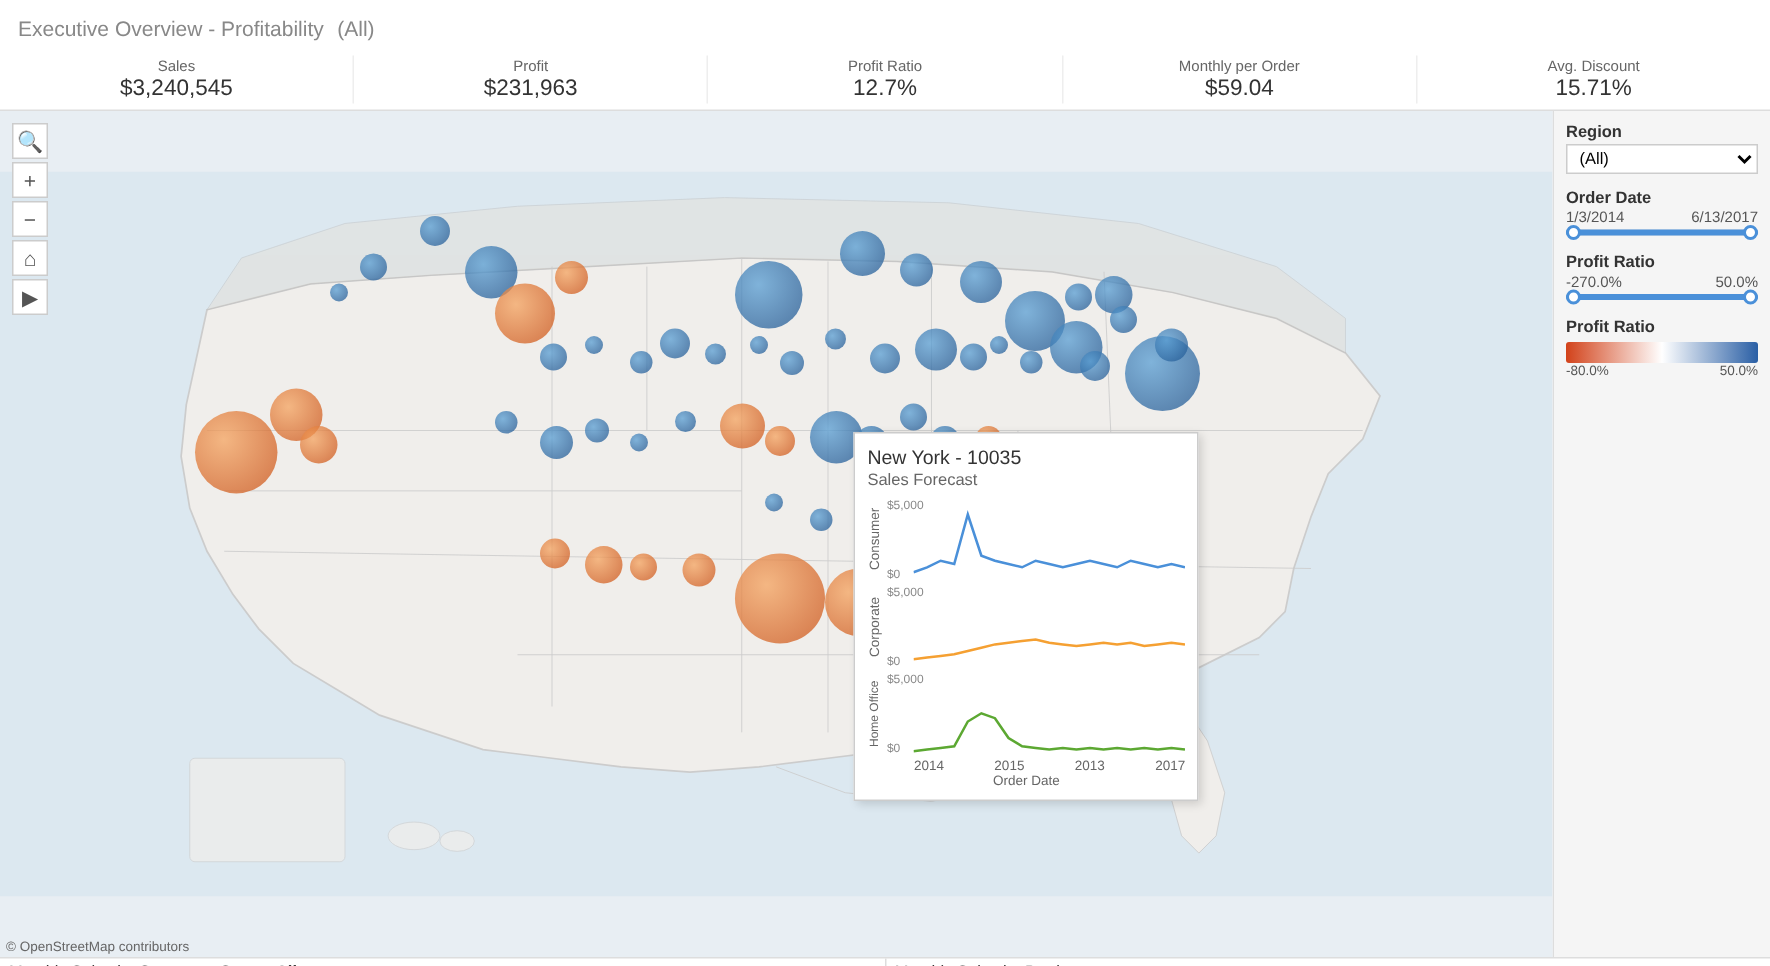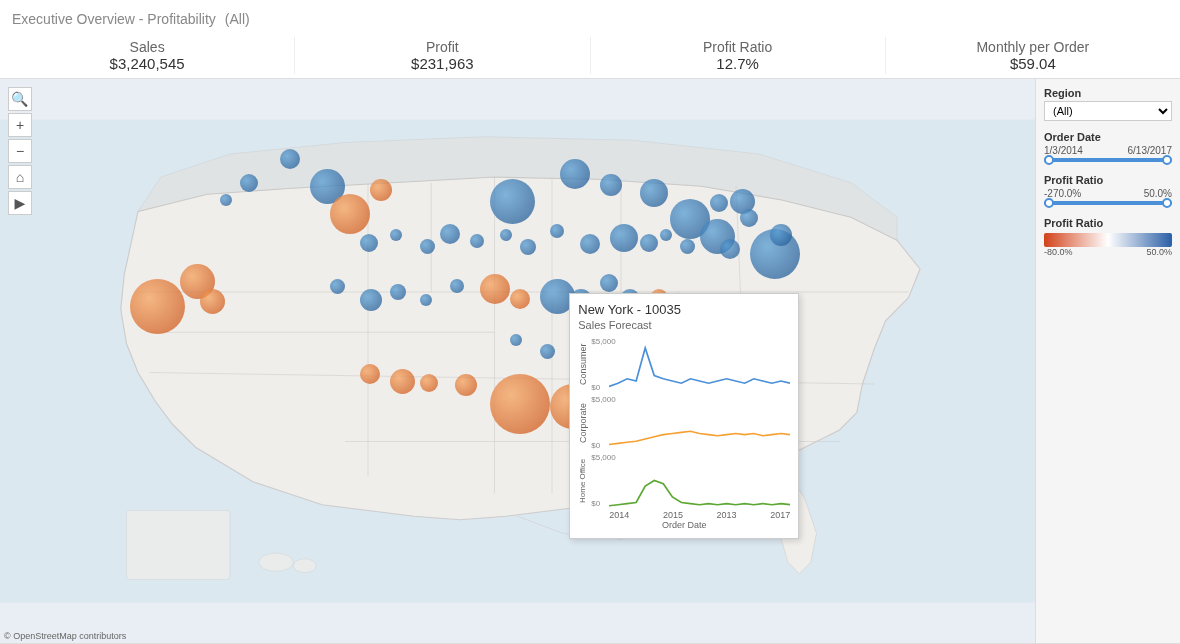--- a/index.html
+++ b/index.html
@@ -4,21 +4,21 @@
   <style>
     * { box-sizing: border-box; margin: 0; padding: 0; }
     body { font-family: 'Segoe UI', Arial, sans-serif; font-size: 12px; background: #fff; color: #333; width: 1180px; height: 644px; overflow: hidden; }
 
     .page-title { font-size: 18px; font-weight: 400; padding: 8px 12px 4px; color: #333; }
     .page-title span { color: #888; font-size: 14px; }
 
     .kpi-bar { display: flex; border-bottom: 1px solid #ddd; padding: 4px 0; background: #fff; }
     .kpi-item { flex: 1; text-align: center; border-right: 1px solid #eee; padding: 2px 0; }
     .kpi-item:last-child { border-right: none; }
-    .kpi-label { font-size: 14px; color: #666; }
+    .kpi-label { font-size: 10px; color: #666; }
     .kpi-value { font-size: 15px; color: #333; font-weight: 500; }
 
     .main-content { display: flex; height: calc(644px - 80px); }
 
     .map-section { flex: 1; position: relative; background: #e8eef3; overflow: hidden; }
 
     .map-controls { position: absolute; top: 8px; left: 8px; display: flex; flex-direction: column; gap: 2px; z-index: 10; }
     .map-ctrl-btn { width: 24px; height: 24px; background: #fff; border: 1px solid #ccc; display: flex; align-items: center; justify-content: center; cursor: pointer; font-size: 14px; color: #555; }
 
     .map-attribution { position: absolute; bottom: 2px; left: 4px; font-size: 9px; color: #666; }
@@ -70,20 +70,24 @@
       <div class="kpi-label">Profit</div>
       <div class="kpi-value">$231,963</div>
     </div>
     <div class="kpi-item">
       <div class="kpi-label">Profit Ratio</div>
       <div class="kpi-value">12.7%</div>
     </div>
     <div class="kpi-item">
       <div class="kpi-label">Monthly per Order</div>
       <div class="kpi-value">$59.04</div>
+    </div>
+    <div class="kpi-item">
+      <div class="kpi-label">Avg. Discount</div>
+      <div class="kpi-value">15.71%</div>
     </div>
   </div>
 
 <div class="main-content">
 
   <div class="map-section">
 
     <svg class="us-map" viewBox="0 0 900 420" xmlns="http://www.w3.org/2000/svg" preserveAspectRatio="xMidYMid meet">
 
       <rect width="900" height="420" fill="#dce8f0"></rect>

